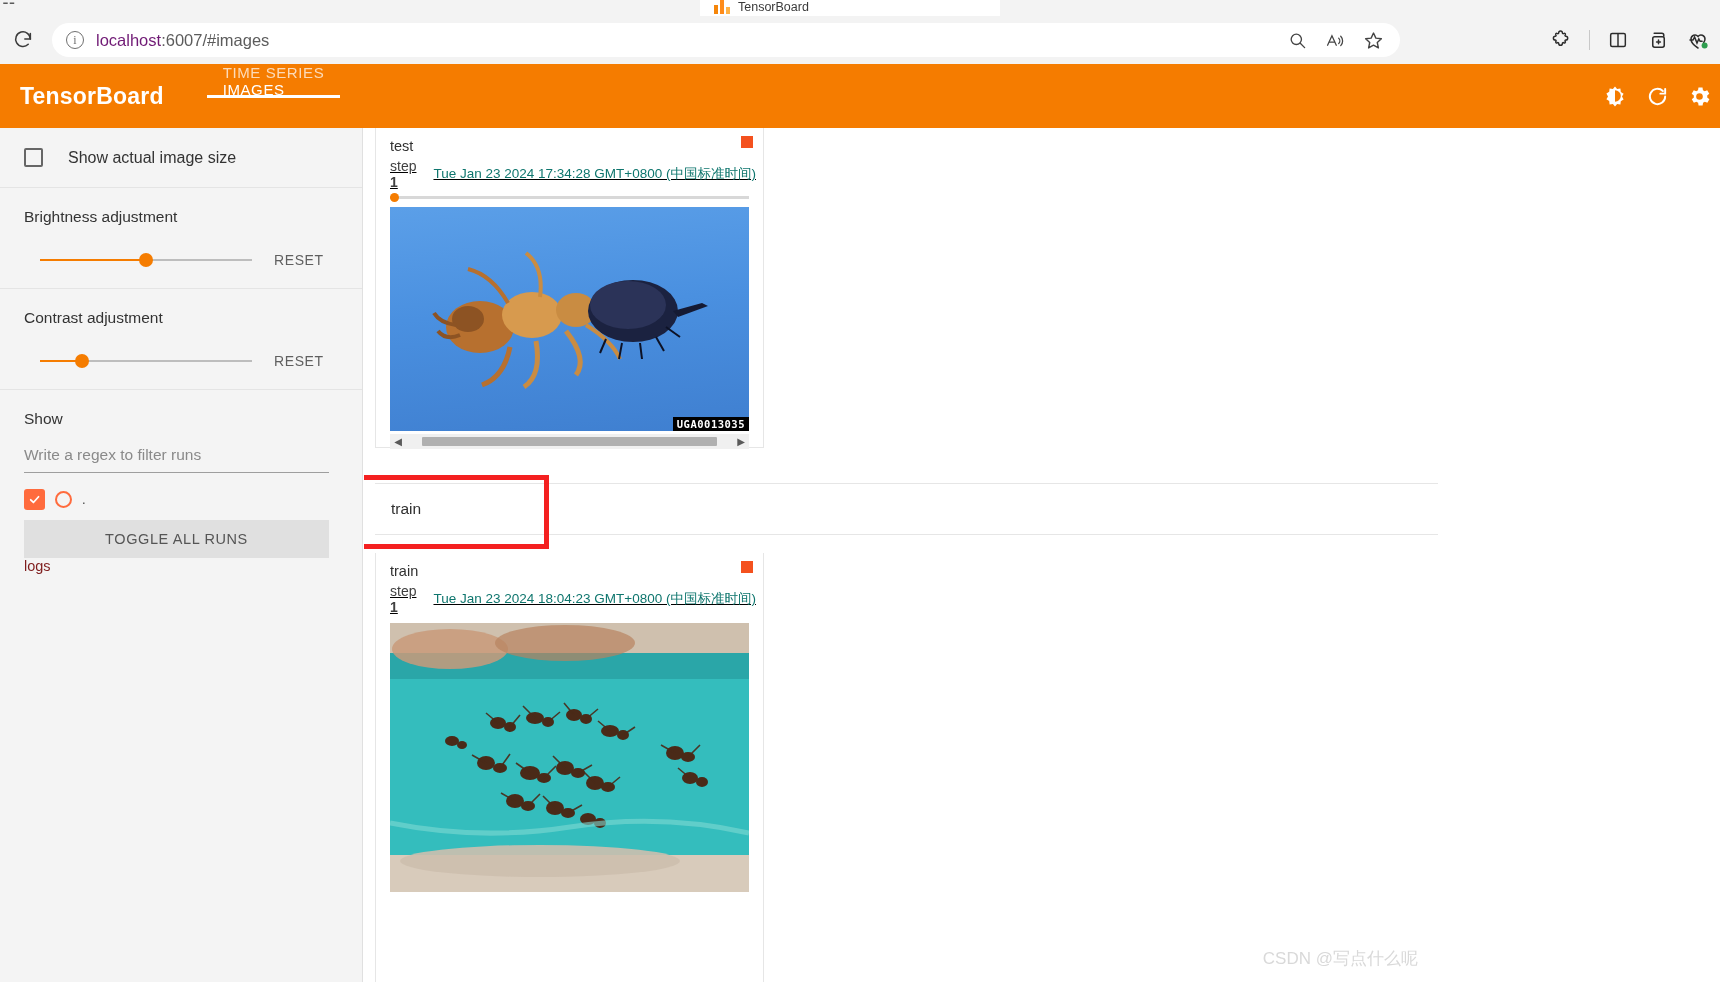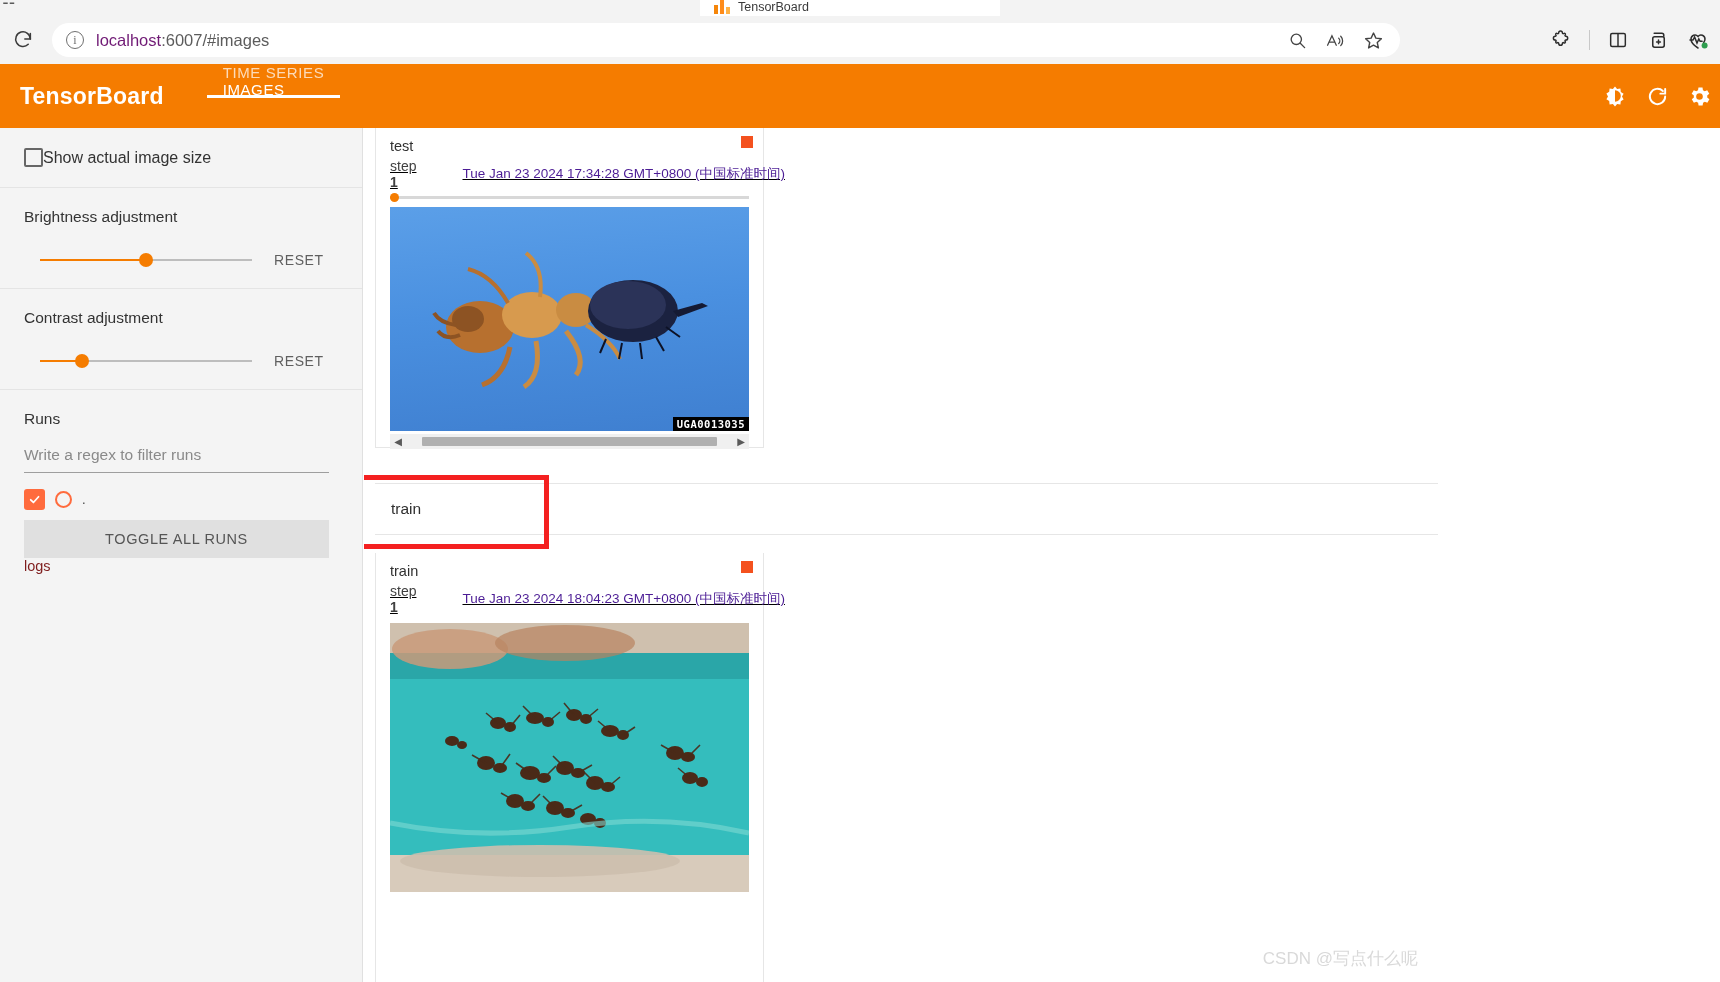--- a/index.html
+++ b/index.html
@@ -118,21 +118,21 @@
     width: 42px; height: 64px; display: flex; align-items: center; justify-content: center;
     color: #ffffff;
   }
 
   
   .sidebar {
     position: absolute; top: 128px; left: 0; width: 363px; height: 854px;
     background: #f4f4f4; border-right: 1px solid #e0e0e0;
   }
   .sb-section { padding: 20px 24px; border-bottom: 1px solid #e4e4e4; }
-  .sb-checkrow { display: flex; align-items: center; gap: 0; }
+  .sb-checkrow { display: flex; align-items: center; gap: 25px; }
   .mat-checkbox-empty {
     width: 19px; height: 19px; border: 2px solid #666; border-radius: 2px;
   }
   .sb-checklabel { font-size: 16px; color: #333; }
   .sb-title { font-size: 15.5px; color: #333; margin-bottom: 26px; }
   .slider-row { display: flex; align-items: center; text-align: center; }
   .slider {
     position: relative; width: 212px; height: 2px; background: #bdbdbd;
     margin-left: 16px;
   }
@@ -174,21 +174,21 @@
   }
   .img-card {
     position: absolute; background: #ffffff;
     border: 1px solid #e6e6e6; border-top: none;
     padding: 10px 14px 0 14px;
   }
   .card-tag { font-size: 14.5px; color: #303030; }
   .card-meta { display: flex; align-items: center; margin-top: 4px; text-decoration: underline; }
   .card-step { font-size: 14px; color: #404040; }
   .card-step b { font-weight: bold; }
-  .card-date { font-size: 13.5px; color: #4c1d95; margin-left: 46px; white-space: nowrap; }
+  .card-date { font-size: 13.5px; color: #0f766e; margin-left: 17px; white-space: nowrap; }
   .step-slider {
     position: relative; margin-top: 6px; height: 3px; background: #d8d8d8;
     width: 359px;
   }
   .step-slider .thumb {
     position: absolute; left: 0; top: -3px; width: 9px; height: 9px;
     border-radius: 50%; background: #f57c00;
   }
   .pin-btn {
     position: absolute; right: 10px; top: 8px; width: 12px; height: 12px;
@@ -363,21 +363,21 @@
     <div class="slider-row">
       <div class="slider">
         <div class="fill" style="width:20%"></div>
         <div class="knob" style="left:20%"></div>
       </div>
       <div class="reset-btn">RESET</div>
     </div>
   </div>
 
   <div class="sb-section" style="border-bottom:none;">
-    <div class="runs-label">Runs</div>
+    <div class="runs-label">Show</div>
     <input class="runs-input" value="" placeholder="Write a regex to filter runs" style="">
     <div class="run-row">
       <div class="run-check">
         <svg width="13" height="13" viewBox="0 0 24 24" fill="none" stroke="#ffffff" stroke-width="3.2" stroke-linecap="round" stroke-linejoin="round">
           <path d="M5 12.5 10 17.5 19.5 7"></path>
         </svg>
       </div>
       <div class="run-circle"></div>
       <div class="run-name">.</div>
     </div>

